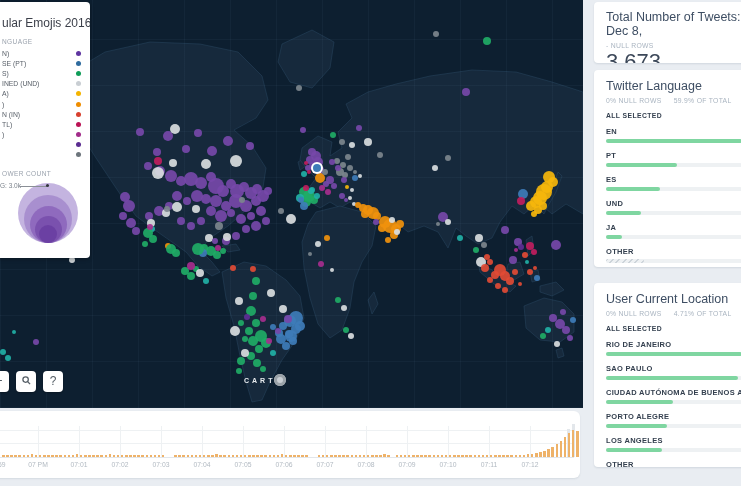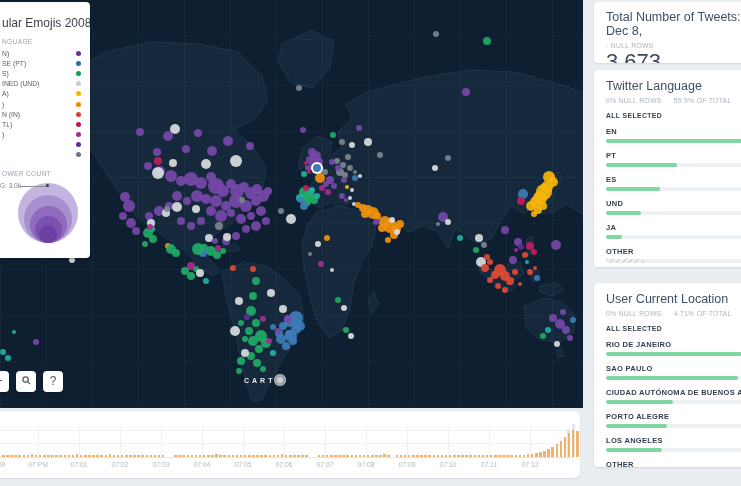--- a/index.html
+++ b/index.html
@@ -387,21 +387,21 @@
       <button class="mbtn">
         <svg width="9" height="9" viewBox="0 0 10 10">
           <circle cx="4" cy="4" r="3" fill="none" stroke="#555e66" stroke-width="1.4"></circle>
           <line x1="6.4" y1="6.4" x2="9" y2="9" stroke="#555e66" stroke-width="1.4"></line>
         </svg>
       </button>
       <button class="mbtn">?</button>
     </div>
 
     <div class="legend">
-      <div class="title">ular Emojis 2008</div>
+      <div class="title">ular Emojis 2016</div>
       <div class="sect" style="top:36px">NGUAGE</div>
       <div id="legend-items">
           <div class="li-row">
             <span class="lab">N)</span>
             <span class="ldot" style="background: rgb(95, 53, 160);"></span>
           </div>
           <div class="li-row">
             <span class="lab">SE (PT)</span>
             <span class="ldot" style="background: rgb(47, 107, 158);"></span>
           </div>

